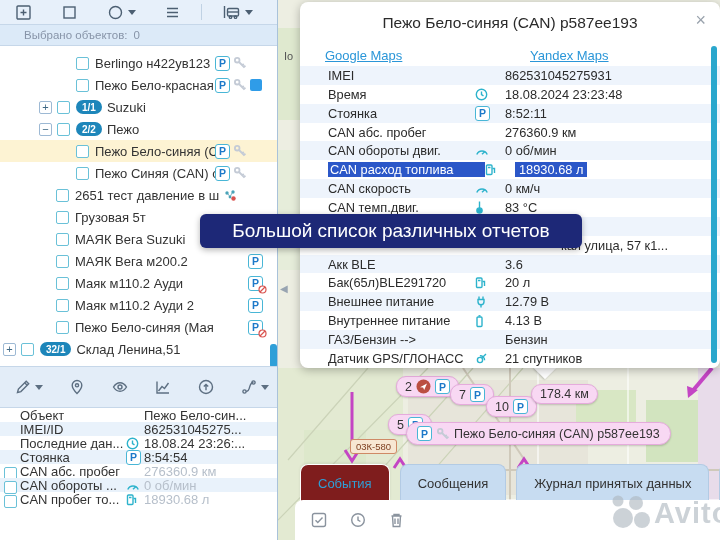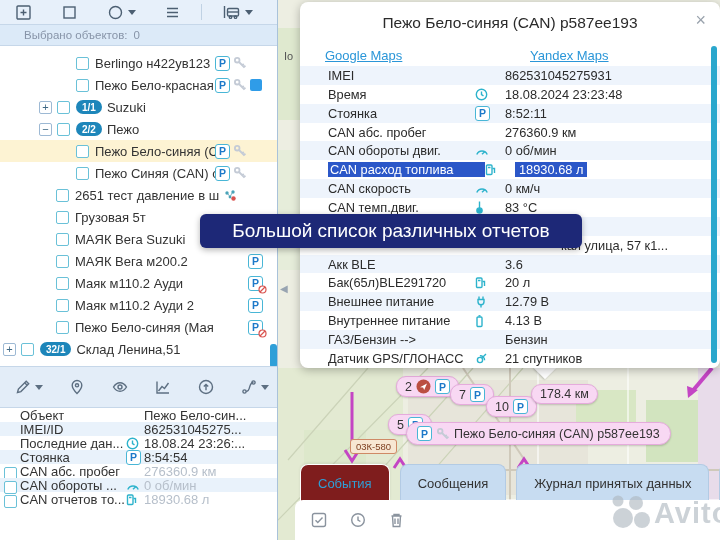--- a/index.html
+++ b/index.html
@@ -504,21 +504,21 @@
               <svg width="14" height="11" viewBox="0 0 14 11" fill="none" stroke="currentColor" stroke-width="1.4">
                 <path d="M1.8 9.5a5.6 5.6 0 0 1 10.4 0"></path>
                 <path d="M7 9.3l3-2.8"></path>
               </svg>
             </span>
           </span>
           <span class="info-val muted">0 об/мин</span>
         </div>
         <div class="info-row">
           <span class="cb info-cb"></span>
-          <span class="info-label">CAN отчетов то...</span>
+          <span class="info-label">CAN пробег то...</span>
           <span class="info-icon">
             <span class="ic ic-fuel">
               <svg width="12" height="13" viewBox="0 0 12 13" fill="none" stroke="currentColor" stroke-width="1.4">
                 <rect x="1.5" y="2" width="5.5" height="9.5" rx="1"></rect>
                 <path d="M3 4.5h2.5M7.5 5.5h2v4.5"></path>
               </svg>
             </span>
           </span>
           <span class="info-val muted">18930.68 л</span>
         </div>

